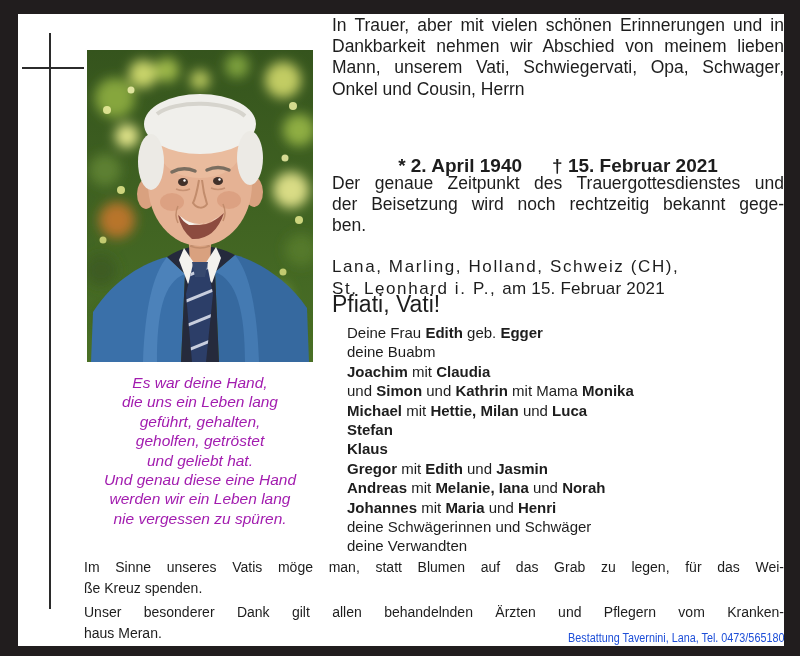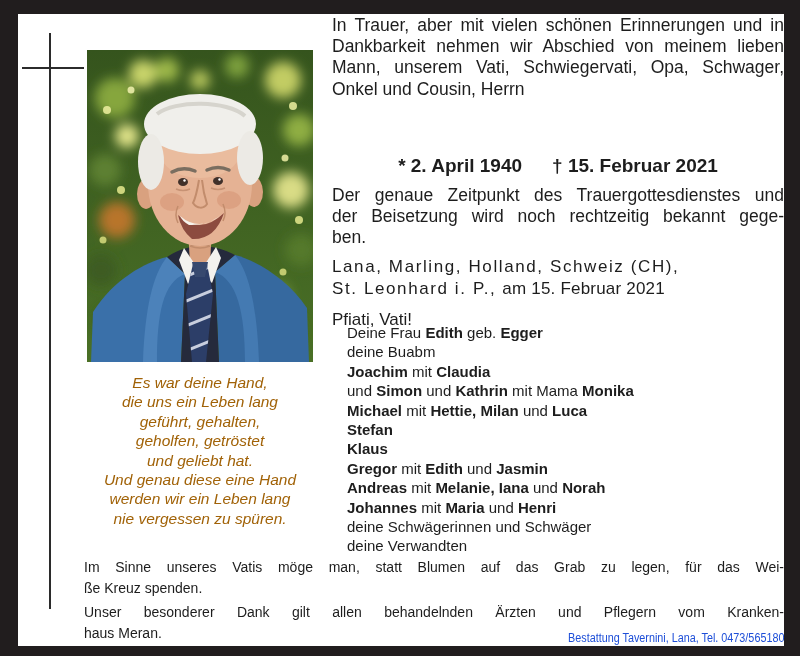--- a/index.html
+++ b/index.html
@@ -21,45 +21,45 @@
   .cross-h { left:4px; top:53px; width:62px; height:2px; background:#2b2b2b; }
 
   
   .photo { left:69px; top:36px; width:226px; height:312px; }
   .photo svg { display:block; width:226px; height:312px; }
 
   
   .poem {
     left:52px; top:359px; width:260px;
     text-align:center; font-style:italic;
-    font-size:15.5px; line-height:19.4px; color:#a16207;
+    font-size:15.5px; line-height:19.4px; color:#a21caf;
   }
 
   
   .intro { left:314px; top:1px; width:452px; font-size:17.5px; line-height:21.2px; }
   .tline { white-space:nowrap; }
   .justified .tline { text-align:justify; text-align-last:justify; }
   .justified .tline-last { text-align-last:left; }
 
   .name {
     left:314px; top:84px; width:452px;
     font-size:44px; font-weight:bold; letter-spacing:-1px;
     text-align:center; white-space:nowrap;
   }
   .dates { left:314px; top:141px; width:452px; text-align:center;
            font-weight:bold; font-size:19px; white-space:nowrap; }
   .death-date { margin-left:30px; }
 
-  .announcement { left:314px; top:171px; width:452px; font-size:17.5px; line-height:21.2px; }
+  .announcement { left:314px; top:159px; width:452px; font-size:17.5px; line-height:21.2px; }
 
   .places { left:314px; top:242px; width:452px; font-size:17px; line-height:21.5px; white-space:nowrap; }
   .tracked { letter-spacing:1.6px; }
   .places-rest { margin-left:6px; letter-spacing:0.2px; }
 
-  .farewell { left:314px; top:296px; width:452px; font-size:17px; }
+  .farewell { left:314px; top:277px; width:452px; font-size:23px; }
 
   .family { left:314px; top:309px; width:452px; font-size:15px; line-height:19.4px;margin-left:15px; }
   .fam-line { white-space:nowrap; }
   .family .b { font-weight:bold; }
 
   
   .notes { left:66px; top:543px; width:700px; font-size:14px; line-height:21.3px; }
   .notes .para + .para { margin-top:2px; }
 
   .funeral { left:66px; top:617px; width:700px; text-align:right; font-size:12px; color:#1d4ed8; }

